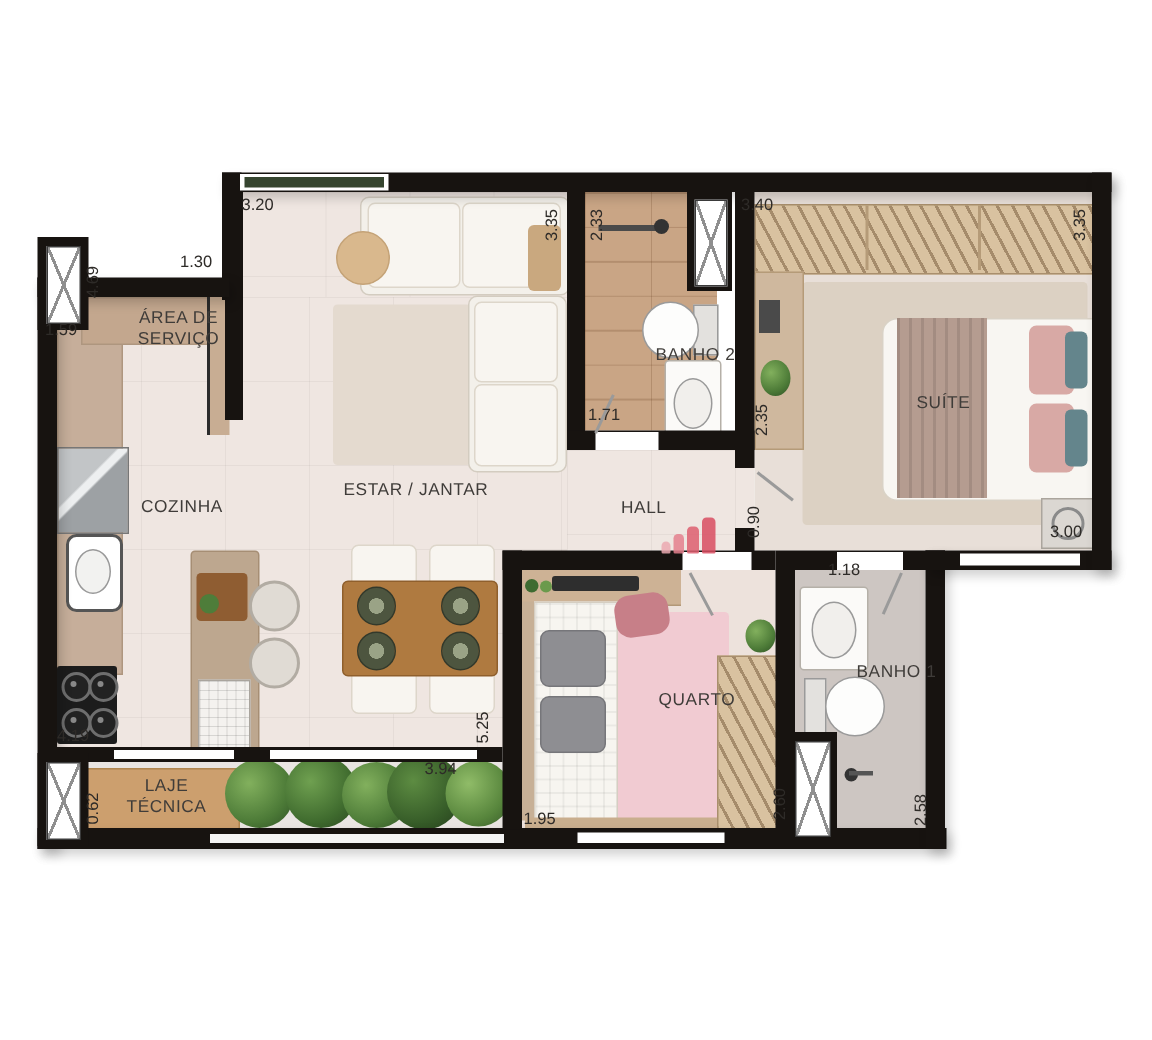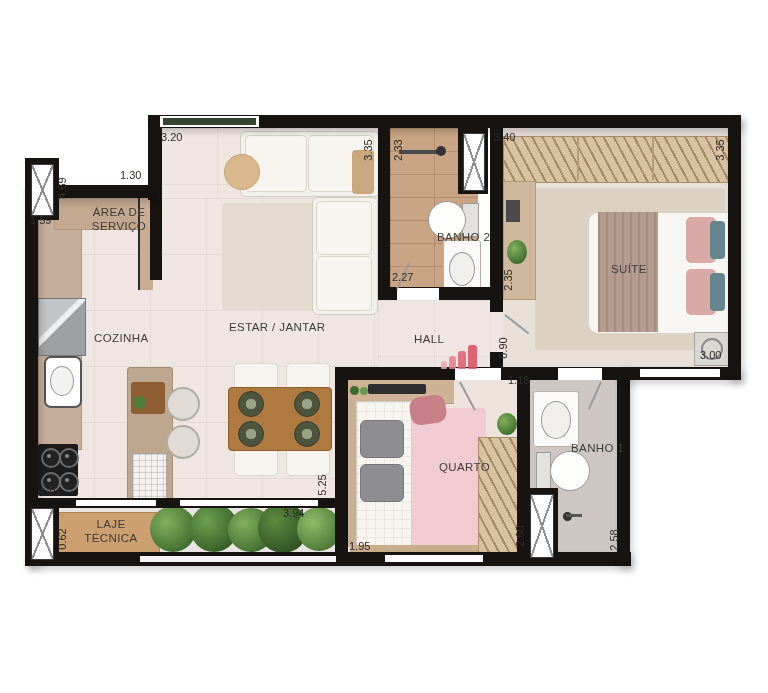--- a/index.html
+++ b/index.html
@@ -223,25 +223,25 @@
   <div class="room-label center" style="left:72px;top:517px;width:78px;">LAJE TÉCNICA</div>
 
   <div class="dim" style="left:161px;top:131px;">3.20</div>
   <div class="dim" style="left:120px;top:169px;">1.30</div>
   <div class="dim-v" style="left:42px;top:181px;">4.69</div>
   <div class="dim" style="left:30px;top:214px;">1.59</div>
   <div class="dim-v" style="left:378px;top:143px;">2.33</div>
   <div class="dim-v" style="left:348px;top:143px;">3.35</div>
   <div class="dim" style="left:494px;top:131px;">3.40</div>
   <div class="dim-v" style="left:700px;top:143px;">3.35</div>
-  <div class="dim" style="left:392px;top:271px;">2.27</div>
+  <div class="dim" style="left:392px;top:271px;">1.71</div>
   <div class="dim-v" style="left:488px;top:273px;">2.35</div>
   <div class="dim-v" style="left:483px;top:341px;">0.90</div>
   <div class="dim" style="left:700px;top:349px;">3.00</div>
-  <div class="dim" style="left:508px;top:374px;">1.18</div>
+  <div class="dim" style="left:552px;top:374px;">1.18</div>
   <div class="dim" style="left:38px;top:485px;">4.19</div>
   <div class="dim-v" style="left:302px;top:478px;">5.25</div>
   <div class="dim" style="left:283px;top:507px;">3.94</div>
   <div class="dim-v" style="left:42px;top:532px;">0.62</div>
   <div class="dim" style="left:349px;top:540px;">1.95</div>
   <div class="dim-v" style="left:500px;top:529px;">2.60</div>
   <div class="dim-v" style="left:594px;top:533px;">2.58</div>
 
   <div class="wm-bars">
     <i class="b1"></i>

